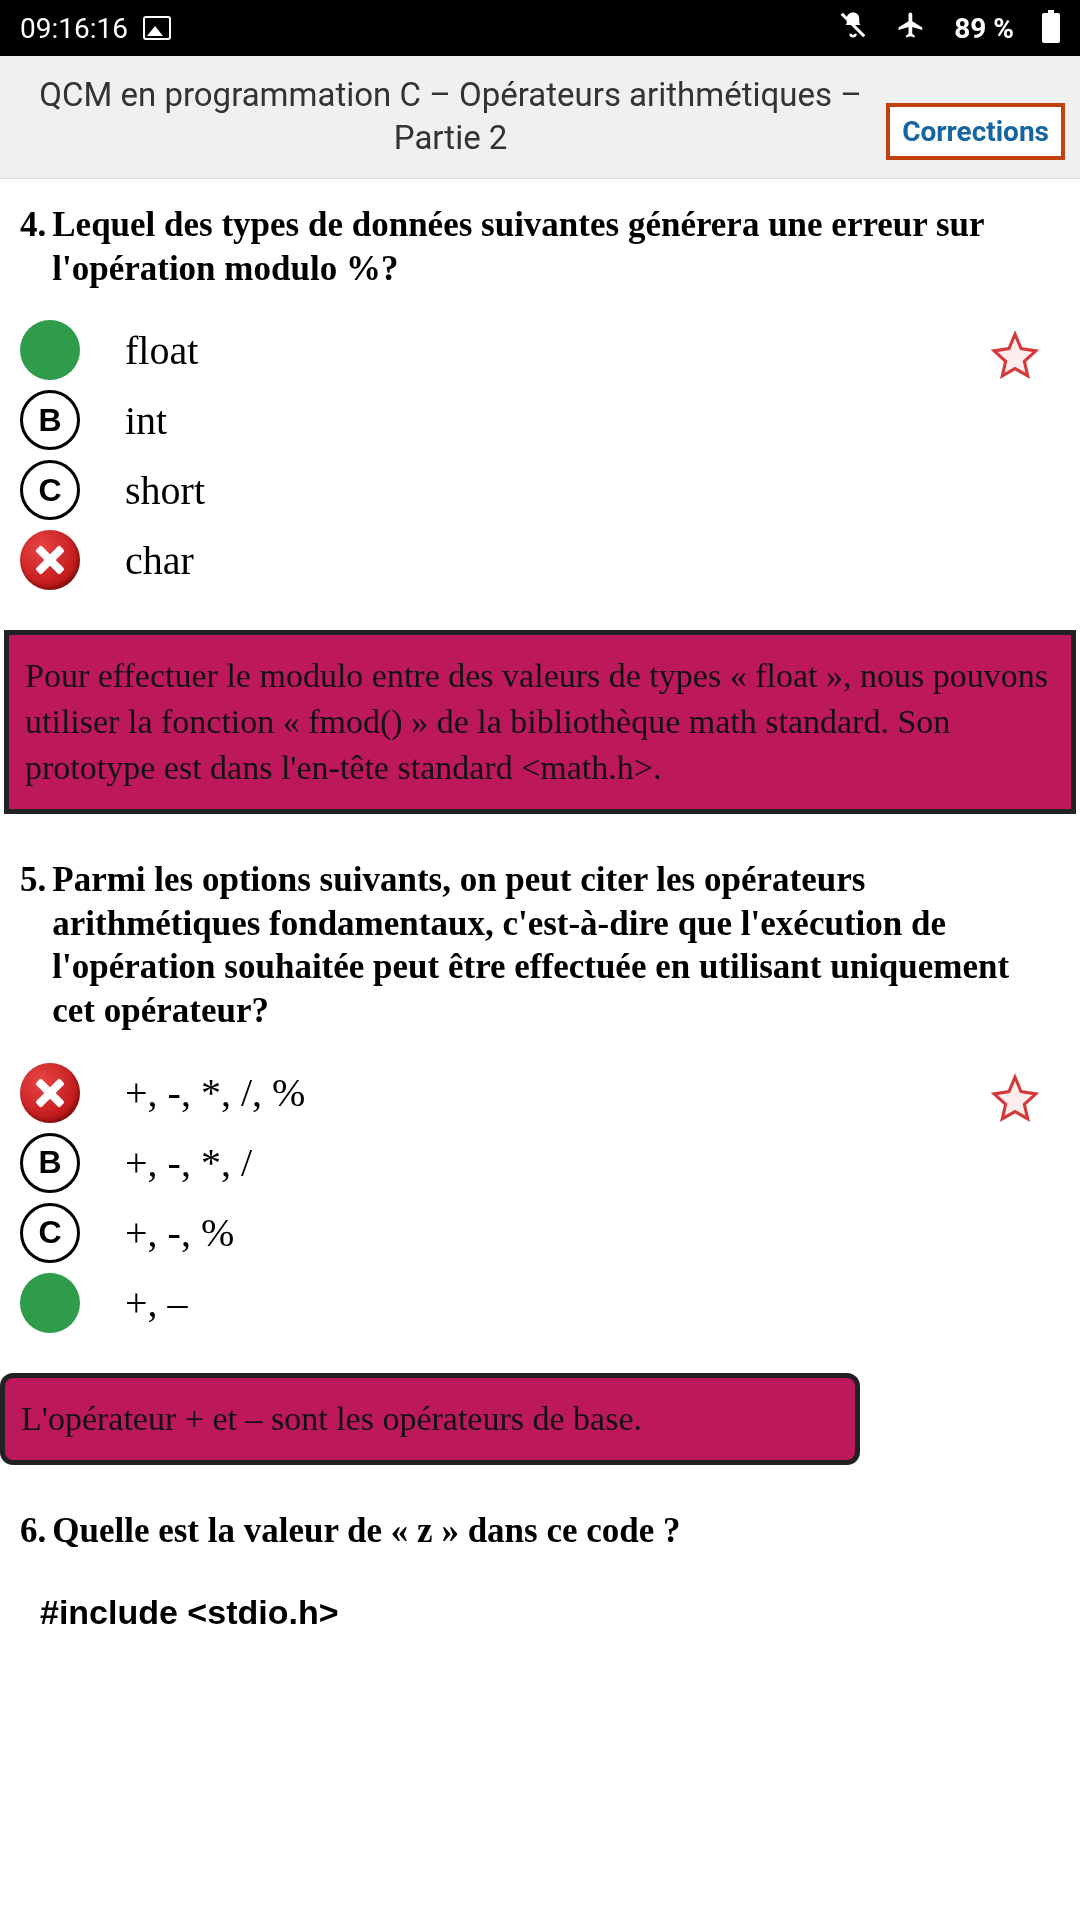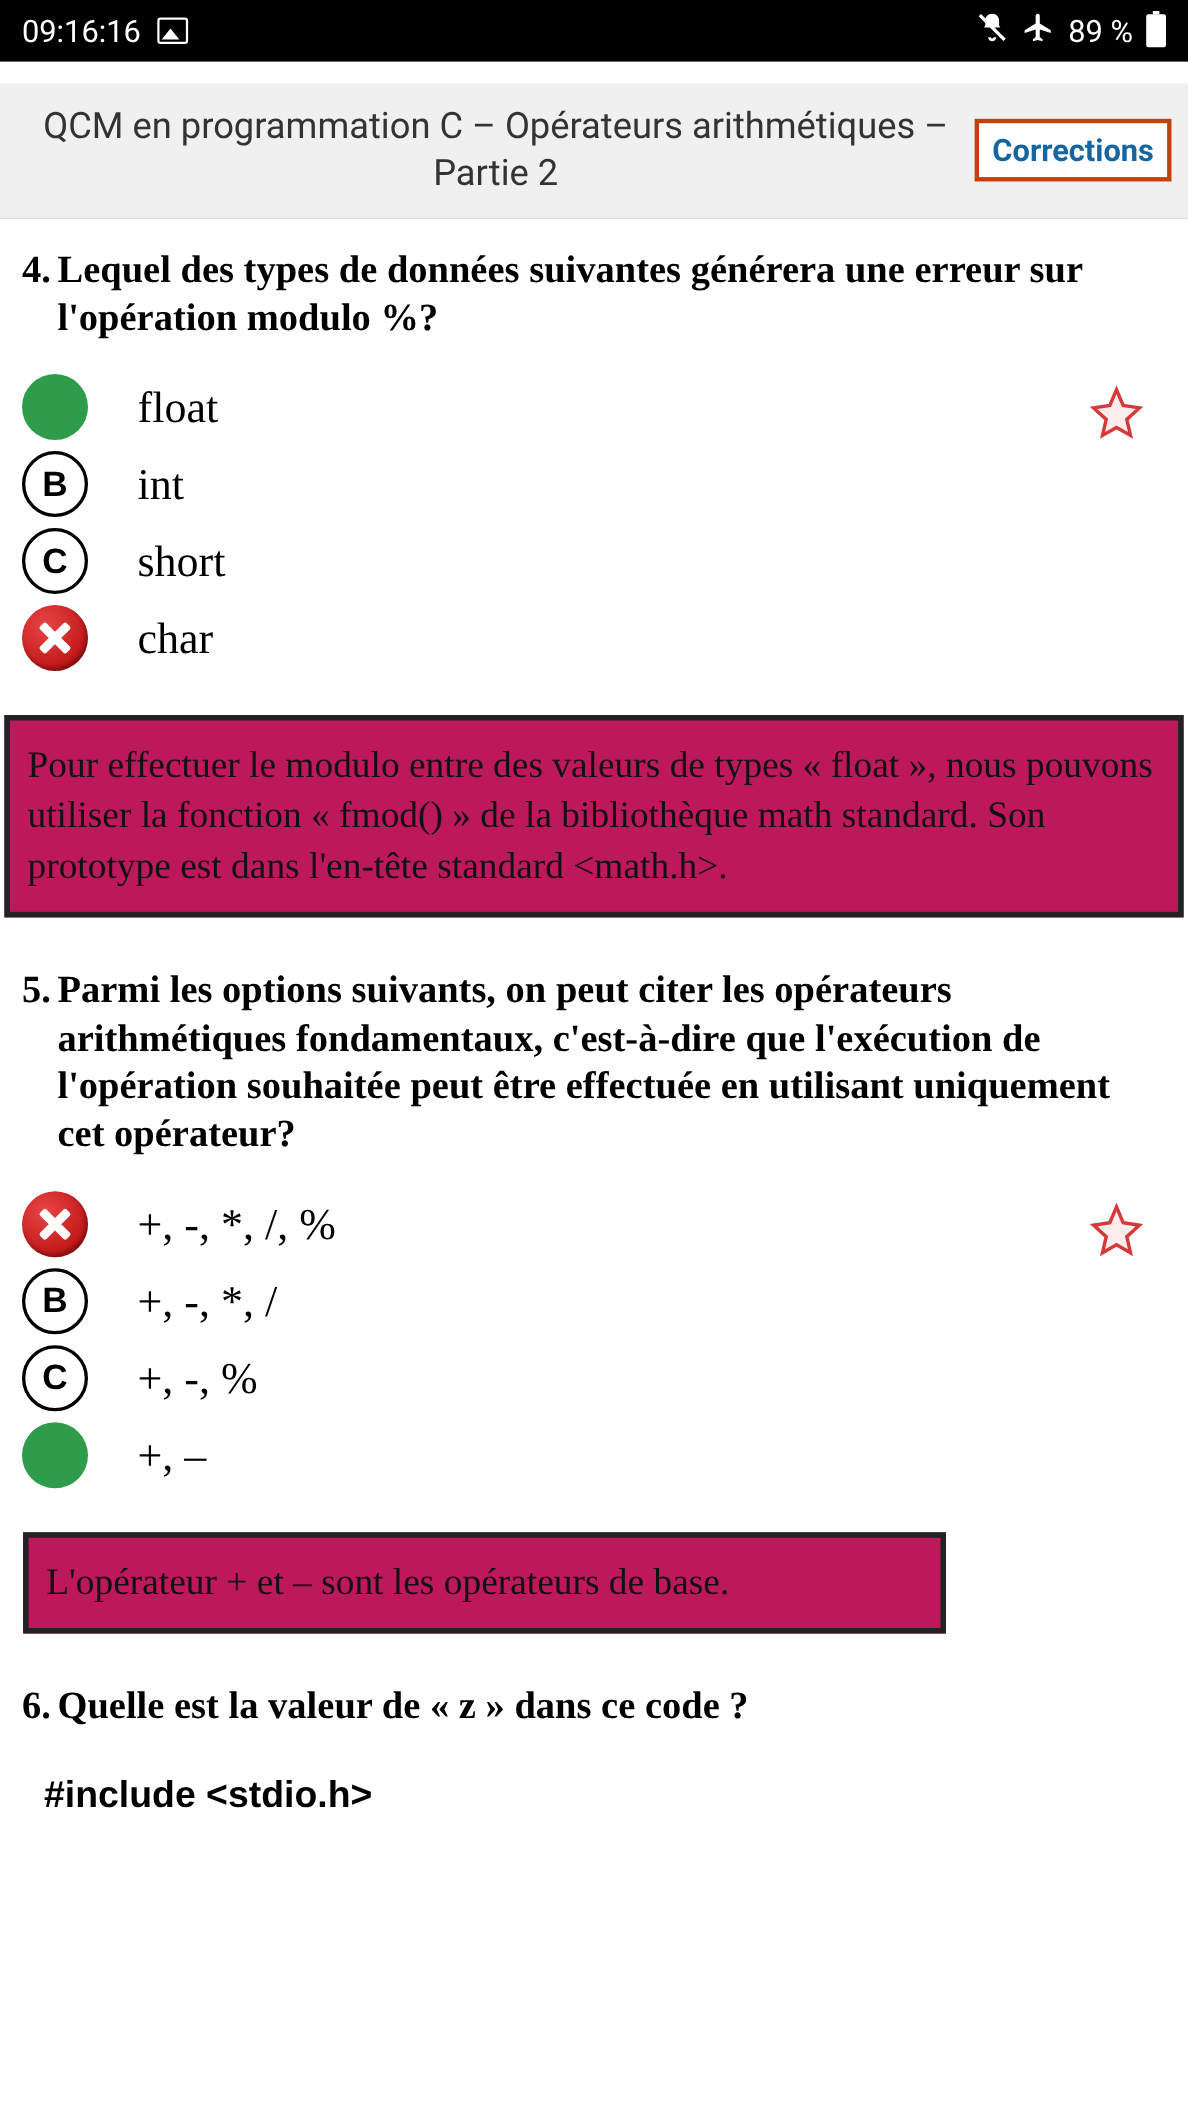--- a/index.html
+++ b/index.html
@@ -1,24 +1,24 @@
 <!DOCTYPE html>
 <html><head>
 <meta charset="utf-8">
 <style>
   * { margin: 0; padding: 0; box-sizing: border-box; }
   body { font-family: Georgia, 'Times New Roman', serif; width: 1080px; height: 1920px; background: #fff; overflow: hidden; }
   .status-bar { background: #000; color: #fff; height: 56px; display: flex; align-items: center; justify-content: space-between; padding: 0 20px; font-family: -apple-system, Roboto, sans-serif; font-size: 28px; }
   .status-left { display: flex; align-items: center; gap: 15px; }
-  .status-right { display: flex; align-items: center; gap: 12px; }
+  .status-right { display: flex; align-items: center; gap: 28px; font-weight: bold; }
   .picture-icon { width: 28px; height: 24px; border: 2px solid #fff; border-radius: 3px; position: relative; display:inline-block; }
   .picture-icon::after { content:''; position:absolute; bottom:2px; left:2px; width:0; height:0; border-left:8px solid transparent; border-right:8px solid transparent; border-bottom:10px solid #fff; }
   .battery-icon { width: 18px; height: 30px; border: 2px solid #fff; border-radius: 2px; position: relative; background:#fff; }
   .battery-icon::before { content:''; position:absolute; top:-5px; left:4px; width:6px; height:3px; background:#fff; }
-  .header { background: #f0f0f0; padding: 18px 15px; display: flex; align-items: center; justify-content: space-between; border-bottom: 1px solid #ddd; margin-top: 20px; }
+  .header { background: #f0f0f0; padding: 18px 15px; display: flex; align-items: flex-end; justify-content: space-between; border-bottom: 1px solid #ddd; }
   .header-title { font-size: 33px; color: #333; text-align: center; flex: 1; line-height: 1.3; font-family: -apple-system, Roboto, sans-serif; }
   .corrections-btn { border: 4px solid #c2410c; color: #1565a0; font-size: 28px; font-weight: bold; padding: 8px 12px; background: #fff; font-family: -apple-system, Roboto, sans-serif; }
   .content { padding: 0; }
   .question-block { padding: 24px 20px 10px 20px; }
   .question-text { font-size: 35px; font-weight: bold; line-height: 1.25; color: #000; display: flex; }
   .qnum { flex-shrink:0; margin-right:6px;}
   .answers { padding: 10px 20px 20px 20px; position: relative; }
   .answer-row { display: flex; align-items: center; gap: 45px; margin: 10px 0; }
   .indicator { width: 60px; height: 60px; border-radius: 50%; display: flex; align-items: center; justify-content: center; flex-shrink: 0; font-size: 32px; font-weight: bold; font-family: Arial, sans-serif; }
   .ind-letter { background: #fff; border: 3px solid #000; color: #000; }
@@ -119,21 +119,21 @@
     </div>
     <div class="answer-row">
       <div class="indicator ind-letter">C</div>
       <div class="answer-text">+, -, %</div>
     </div>
     <div class="answer-row">
       <div class="indicator ind-correct"></div>
       <div class="answer-text">+, –</div>
     </div>
   </div>
-  <div class="explanation" style="margin-left:21px; margin-right:220px;">L'opérateur + et – sont les opérateurs de base.</div>
+  <div class="explanation" style="margin-left:0; margin-right:220px;border-radius:13px;">L'opérateur + et – sont les opérateurs de base.</div>
 
   <div class="question-block">
     <div class="question-text">
       <span class="qnum">6.</span>
       <span>Quelle est la valeur de « z » dans ce code ?</span>
     </div>
   </div>
   <div class="code-snippet">#include &lt;stdio.h&gt;</div>
 
 </div>

